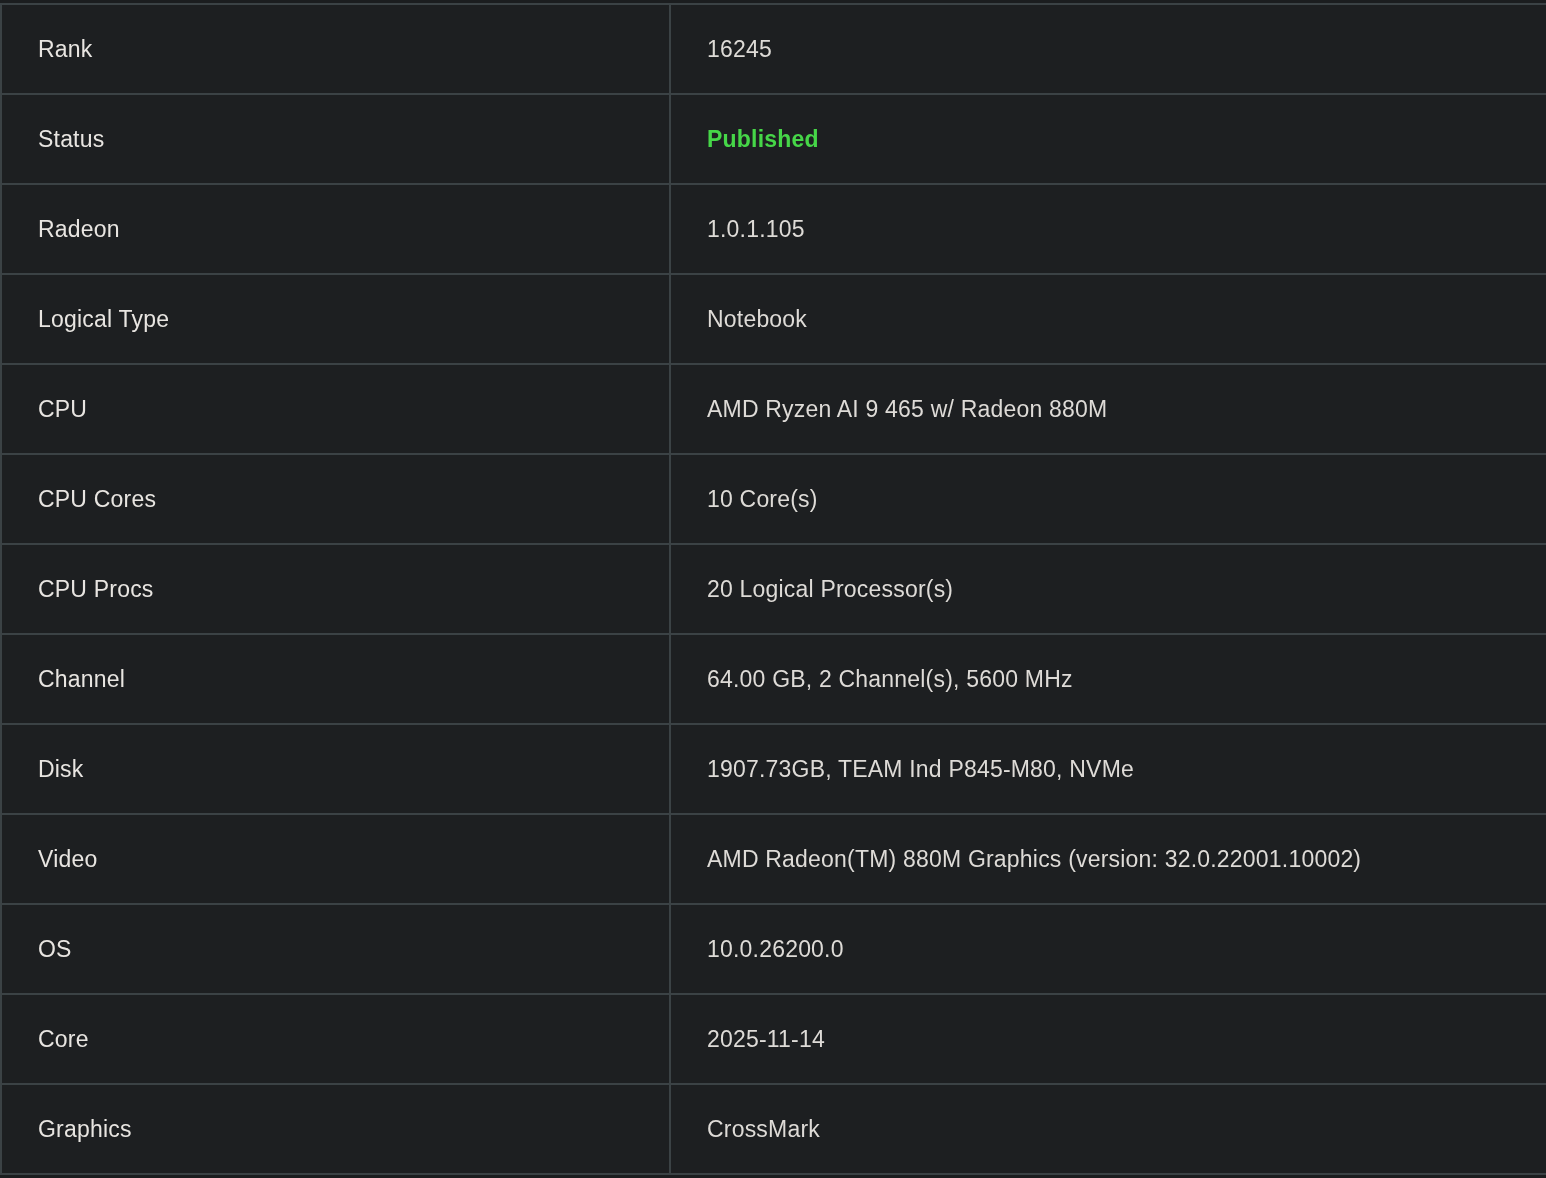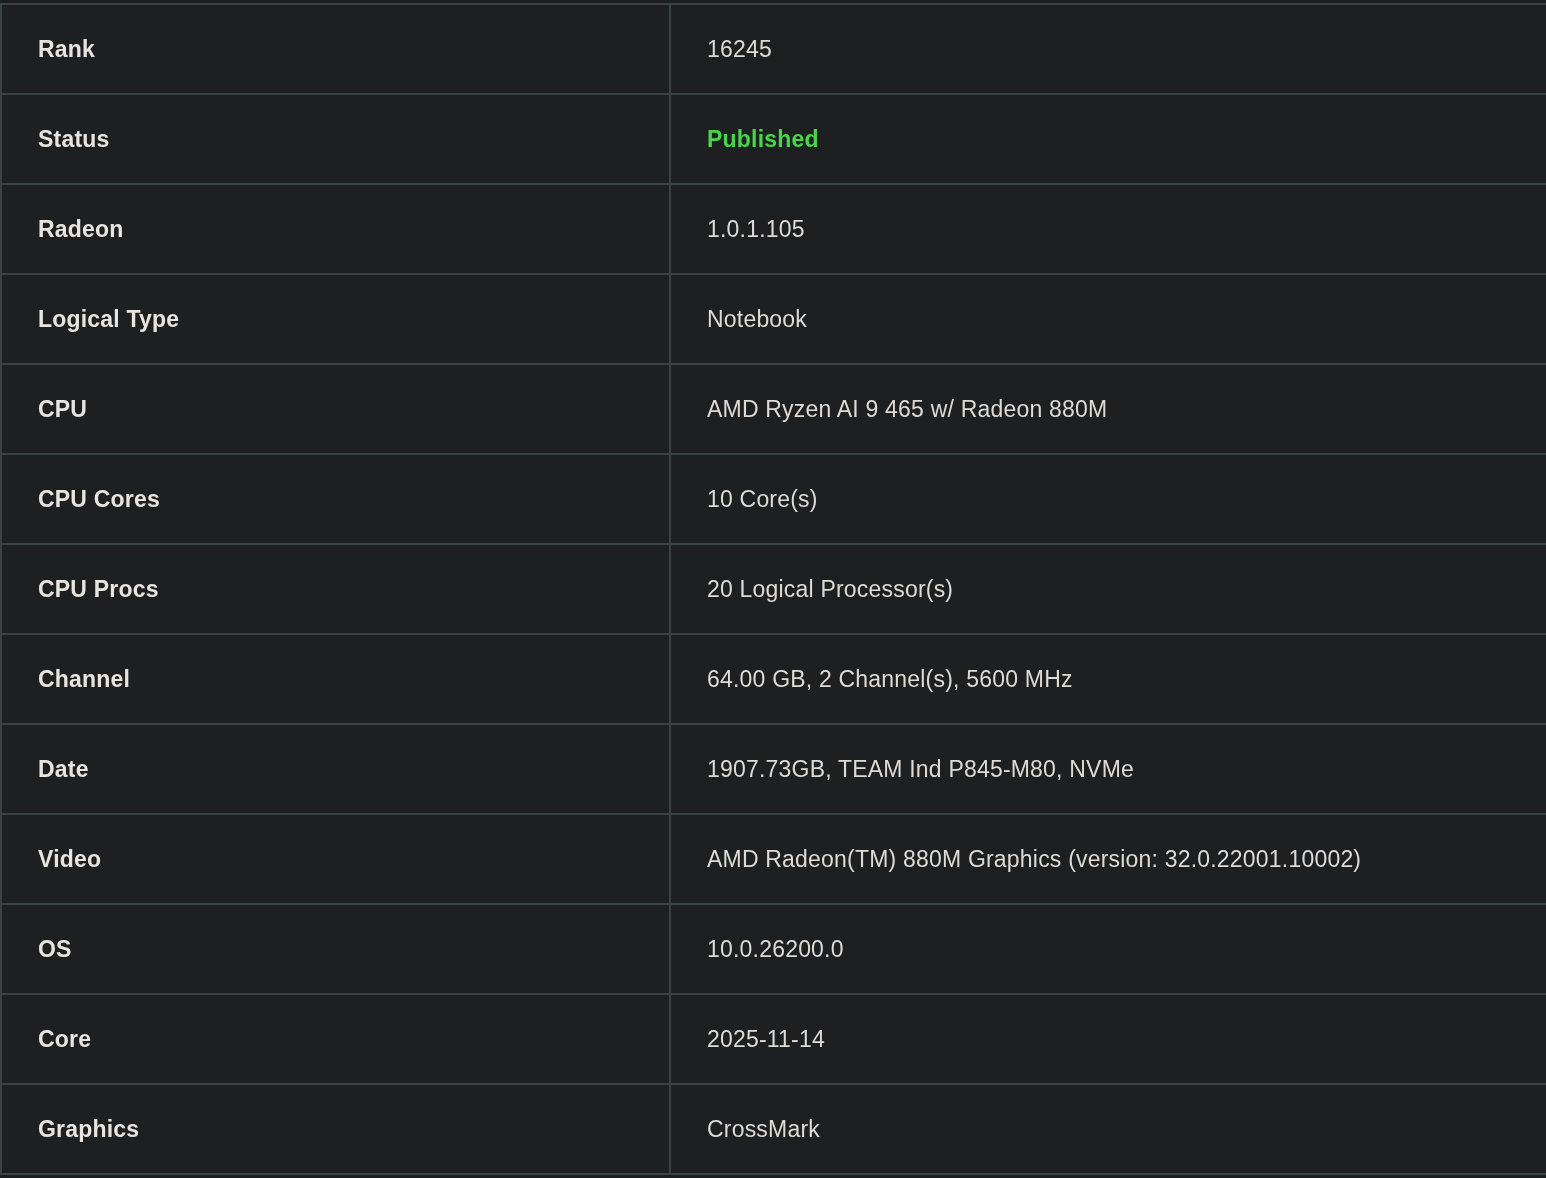--- a/index.html
+++ b/index.html
@@ -27,21 +27,21 @@
     vertical-align: middle;
     padding: 0 12px 0 36px;
     font-size: 23px;
     letter-spacing: 0.2px;
     color: #dedbd7;
     white-space: nowrap;
     overflow: hidden;
   }
   td.label-cell {
     width: 619px;
-    font-weight: bold;
+    font-weight: normal;
     color: #e8e5e1;
   }
   td.value-cell {
     font-weight: normal;
   }
   td.status-cell {
     font-weight: bold;
   }
 </style>
 </head>
@@ -75,21 +75,21 @@
     </tr>
     <tr>
       <td class="label-cell">CPU Procs</td>
       <td class="value-cell">20 Logical Processor(s)</td>
     </tr>
     <tr>
       <td class="label-cell">Channel</td>
       <td class="value-cell">64.00 GB, 2 Channel(s), 5600 MHz</td>
     </tr>
     <tr>
-      <td class="label-cell">Date</td>
+      <td class="label-cell">Disk</td>
       <td class="value-cell">1907.73GB, TEAM Ind P845-M80, NVMe</td>
     </tr>
     <tr>
       <td class="label-cell">Video</td>
       <td class="value-cell">AMD Radeon(TM) 880M Graphics (version: 32.0.22001.10002)</td>
     </tr>
     <tr>
       <td class="label-cell">OS</td>
       <td class="value-cell">10.0.26200.0</td>
     </tr>

